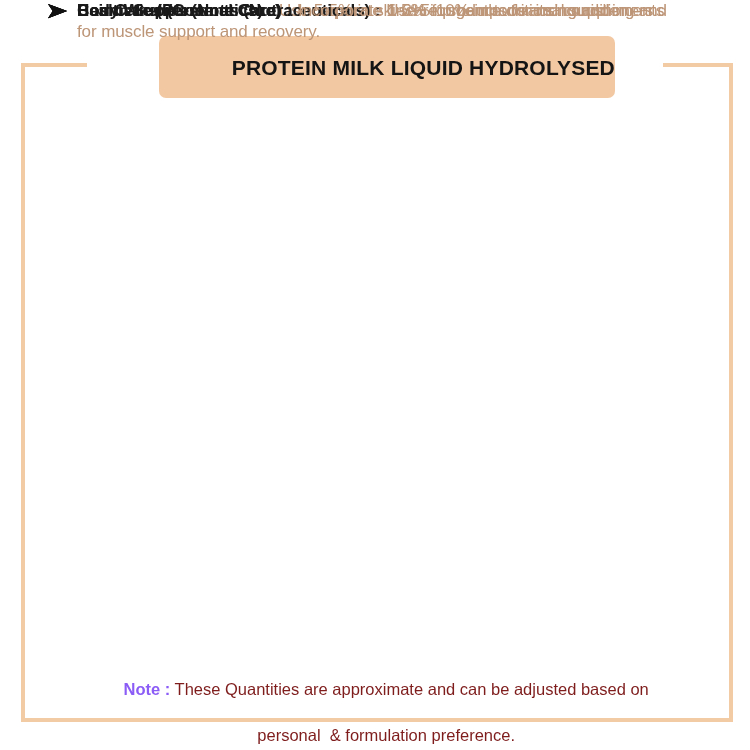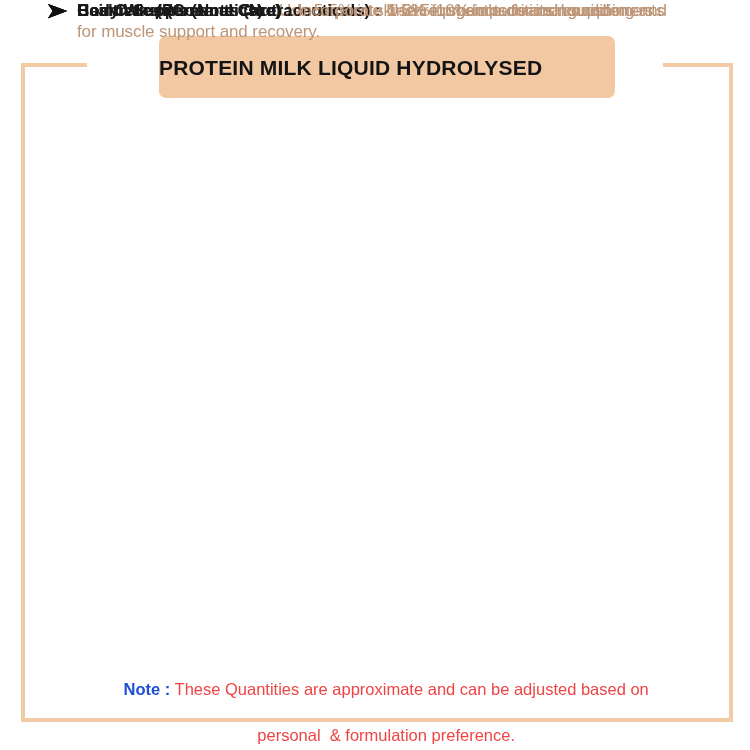--- a/index.html
+++ b/index.html
@@ -29,21 +29,21 @@
   .banner {
     position: absolute;
     left: 159px;
     top: 36px;
     width: 456px;
     height: 62px;
     background: #f2c8a3;
     border-radius: 7px;
     display: flex;
     flex-direction: column;
-    align-items: flex-start;
+    align-items: flex-end;
     justify-content: center;
   }
   .banner .title-line {
     color: #141414;
     font-size: 21px;
     font-weight: 700;
     line-height: 27px;
     letter-spacing: 0.2px;
     text-transform: uppercase;
     white-space: nowrap;
@@ -88,24 +88,24 @@
     position: absolute;
     left: 21px;
     top: 655px;
     width: 712px;
     text-align: center;
     font-size: 16.5px;
     line-height: 23px;
     white-space: pre-wrap;
   }
   .note-label {
-    color: #1d4ed8;
+    color: #8b5cf6;
     font-weight: 700;
   }
-  .note-text { color: #ef4444; }
+  .note-text { color: #7f1d1d; }
 </style>
 </head>
 <body>
 
 <div class="page">
 
   <div class="frame-seg frame-top-l"></div>
   <div class="frame-seg frame-top-r"></div>
   <div class="frame-seg frame-left"></div>
   <div class="frame-seg frame-right"></div>

